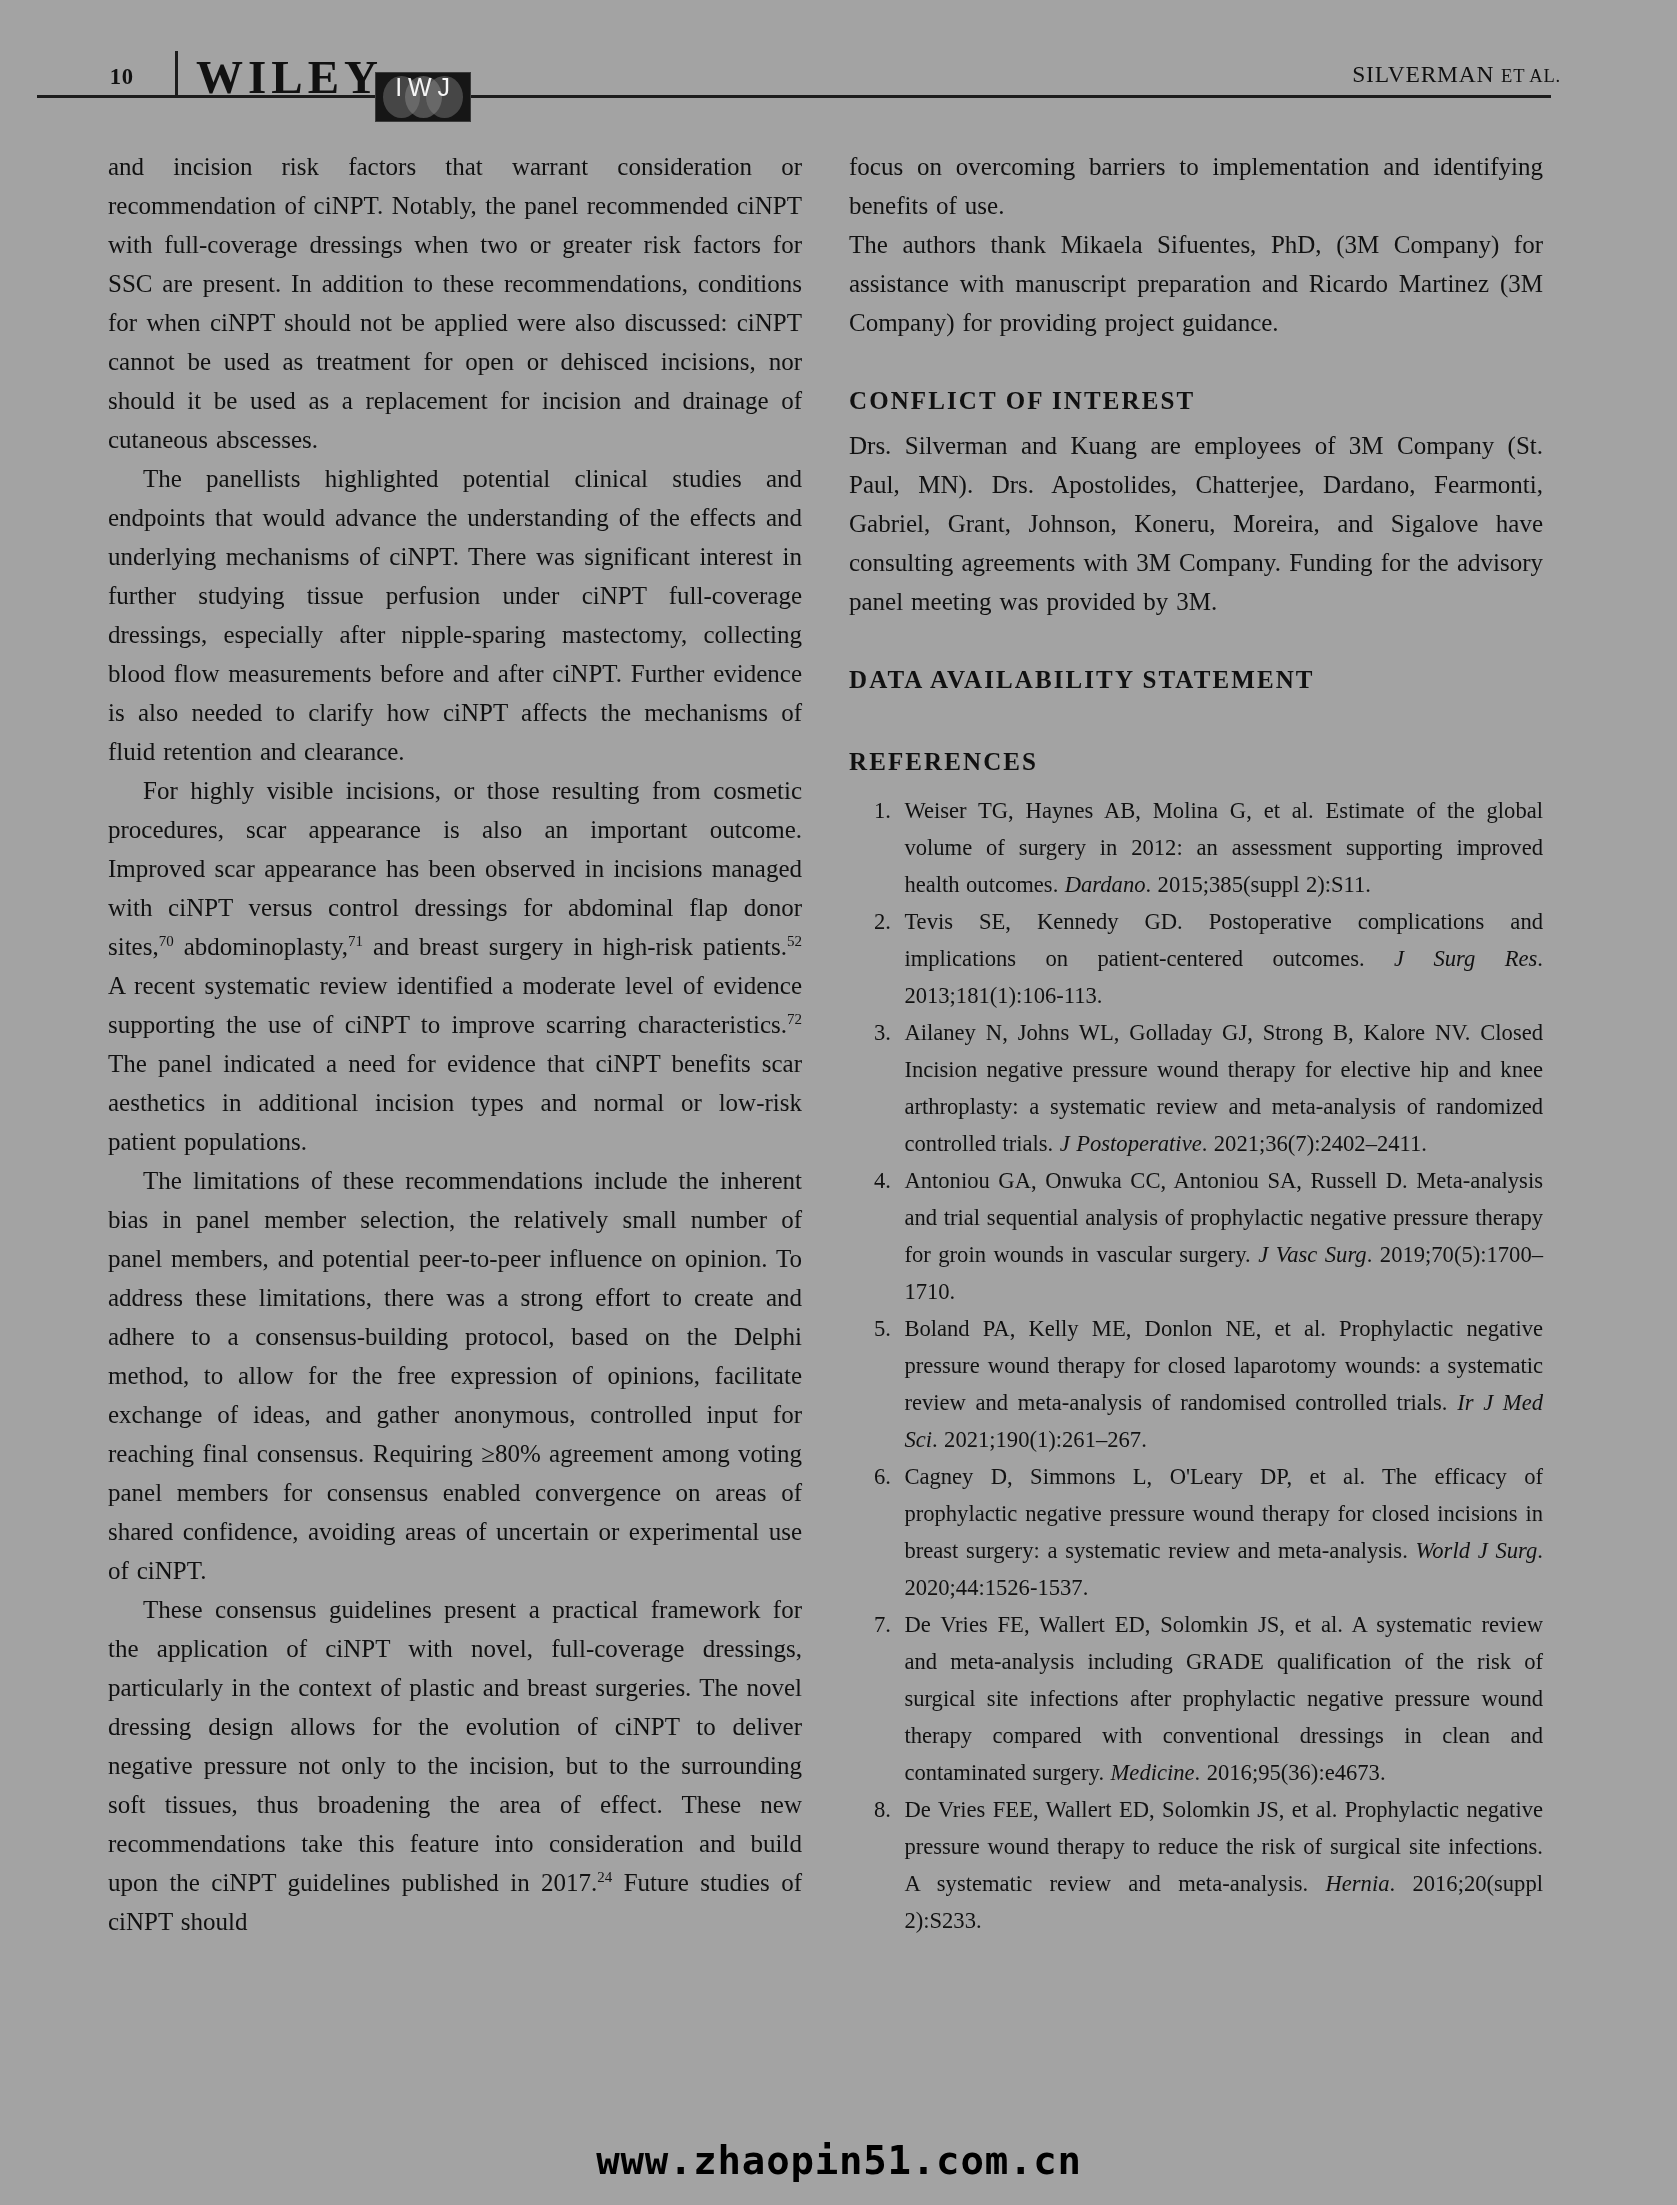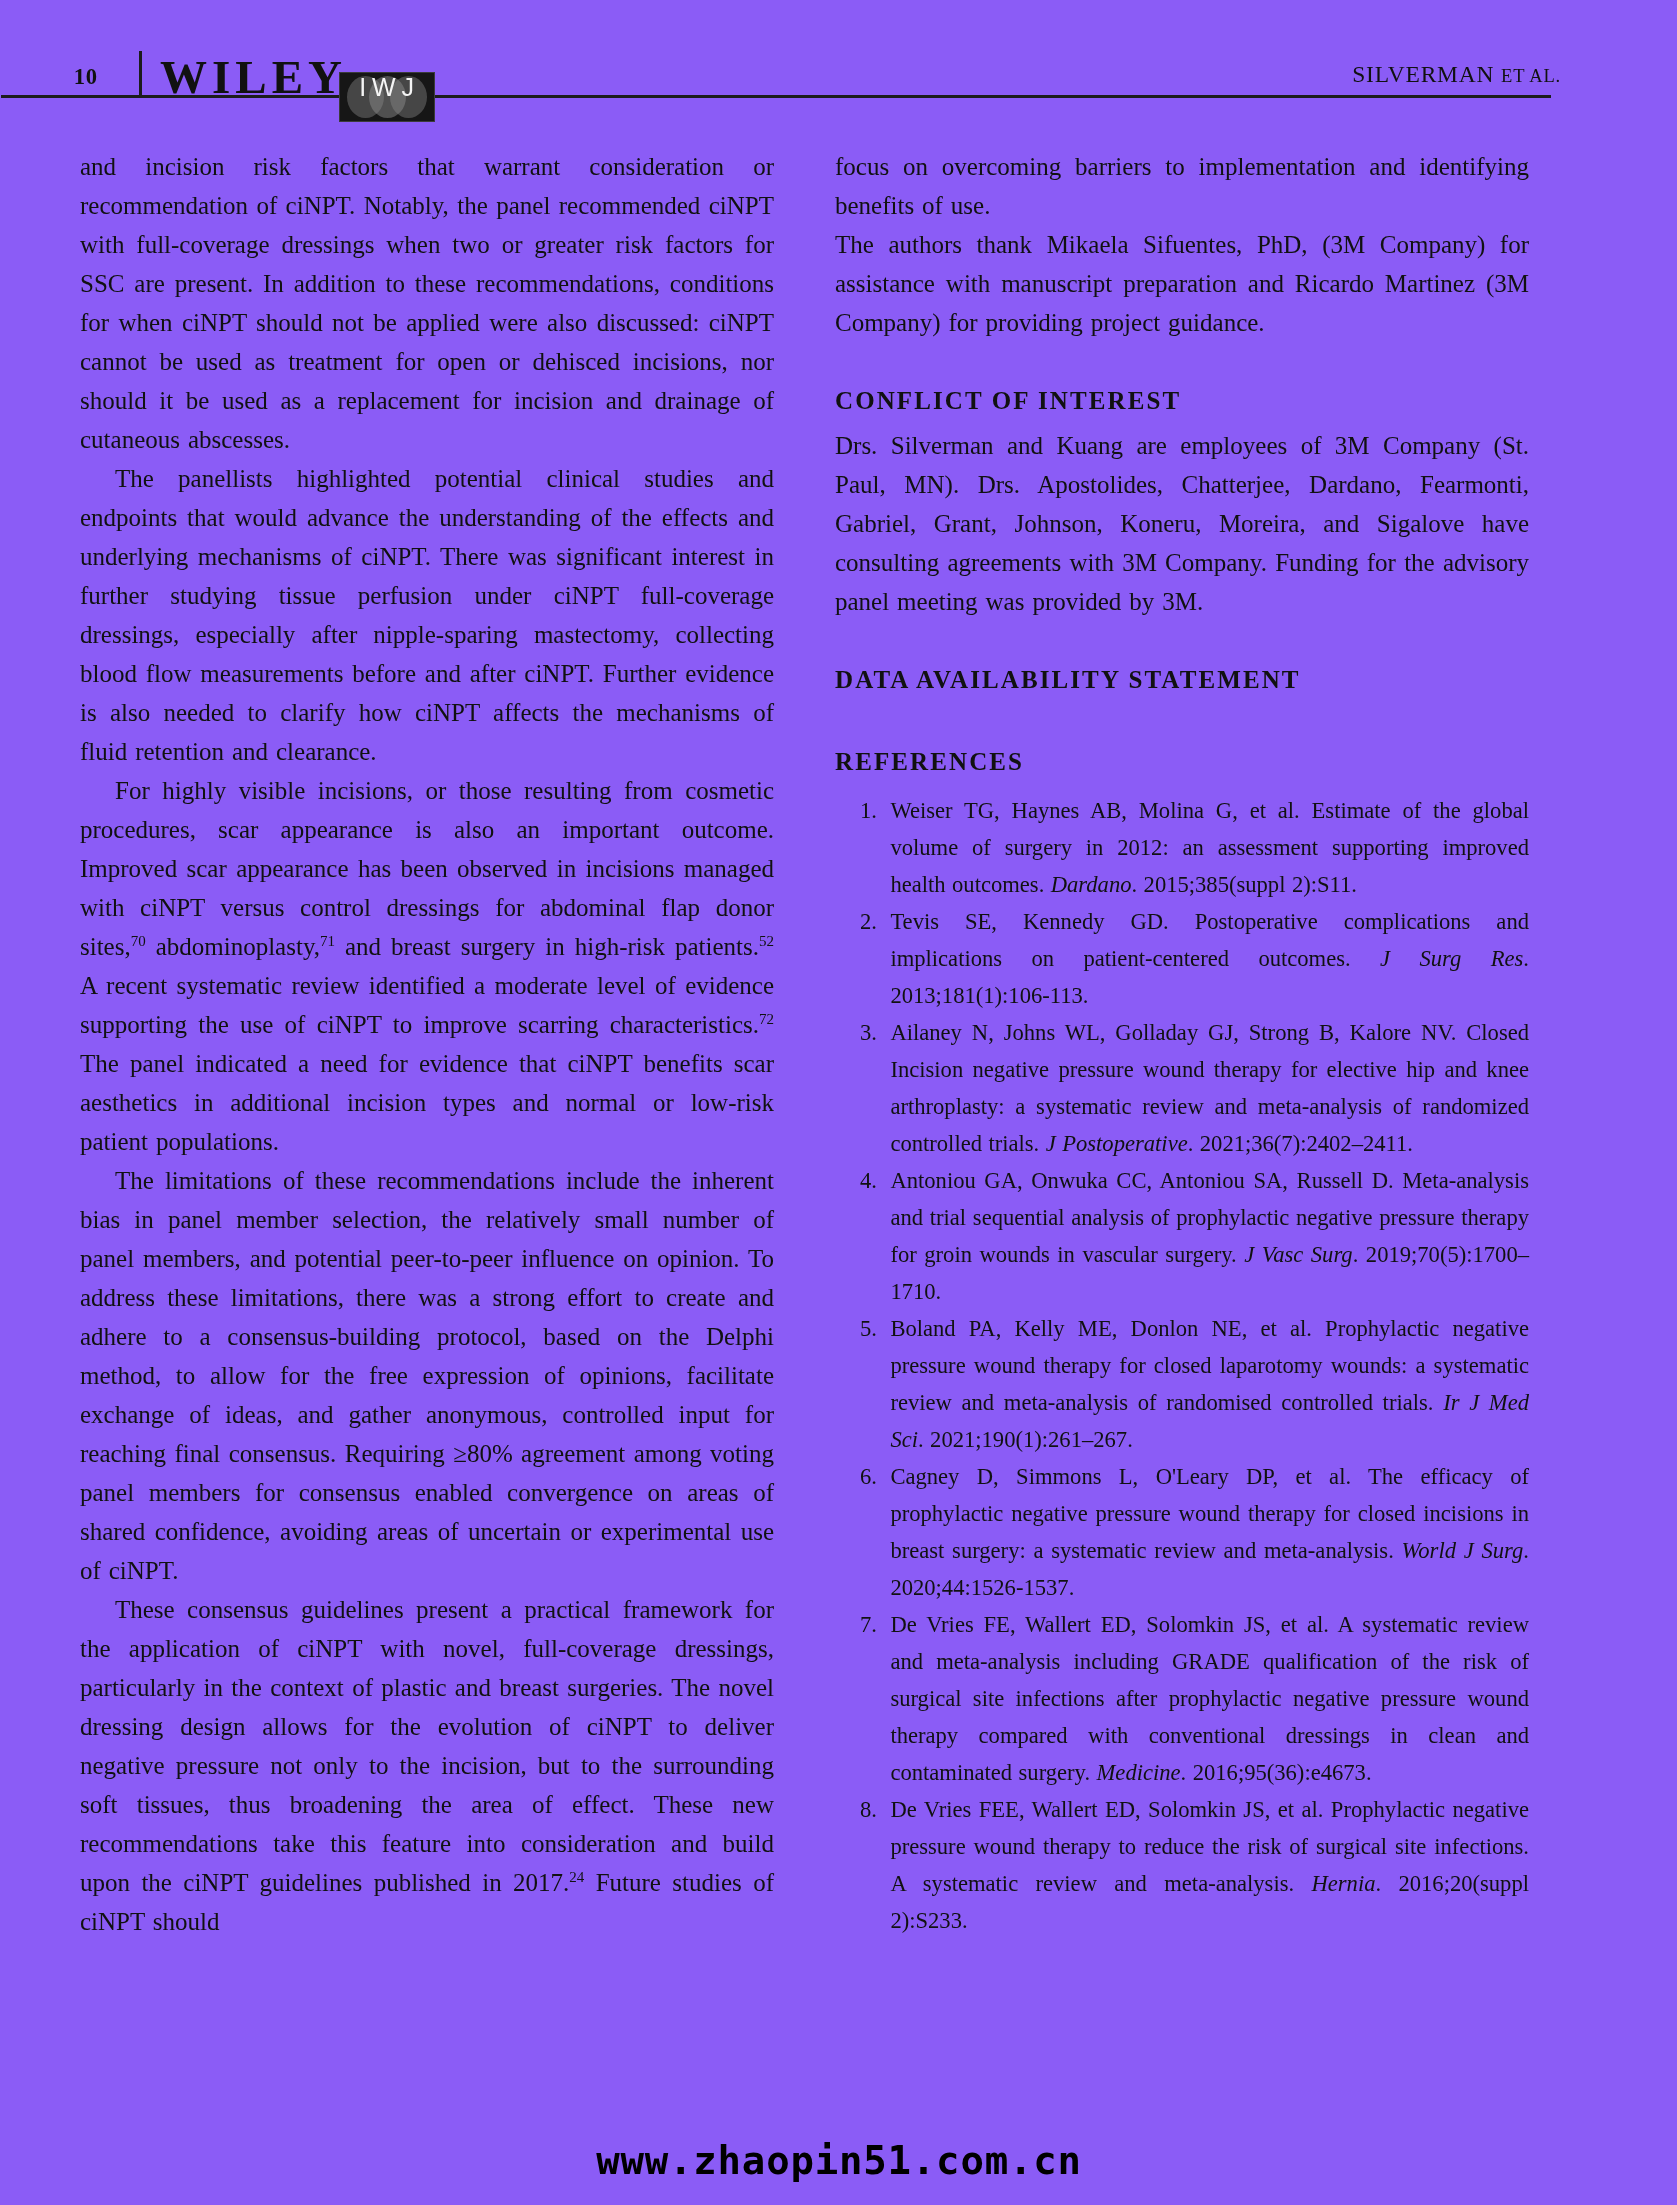--- a/index.html
+++ b/index.html
@@ -1,21 +1,21 @@
 <!DOCTYPE html>
 <html lang="en" style="font-size:13.4px"><head>
 <meta charset="utf-8">
 <style>
   html,body{margin:0;padding:0;background:#ffffff;}
   .page{
     position:relative;
     width:1678px;height:2205px;
     box-sizing:border-box;
-    padding:46px 117px 0 72px;
-    background:#8b5cf6;
+    padding:46px 117px 0 108px;
+    background:#a3a3a3;
     color:#111;
     font-family:"Liberation Serif","DejaVu Serif",serif;
   }
   
   header{position:relative;height:52px;}
   .rule{position:absolute;left:-71px;right:10px;bottom:0;height:3.4px;background:#1c1c1c;}
   .pagenum{position:absolute;left:1.7px;bottom:8.4px;font-size:22.6px;font-weight:bold;letter-spacing:0.8px;}
   .tick{position:absolute;left:67px;bottom:0;width:2.5px;height:47px;background:#1c1c1c;}
   .wiley{
     position:absolute;left:88px;bottom:-2.5px;
@@ -31,21 +31,21 @@
   .oval{position:absolute;top:3.4px;width:37px;height:42px;border-radius:50%;background:#8a8a8a;opacity:.42;}
   .o1{left:6.7px;} .o2{left:28.5px;opacity:.5;} .o3{left:50px;}
   .iwj-text{
     position:relative;color:#f5f5f5;
     font-family:"Liberation Sans","DejaVu Sans",sans-serif;
     font-size:25px;font-weight:300;letter-spacing:5.9px;margin-left:5px;
   }
   .running-head{position:absolute;right:0;bottom:10px;font-size:23.5px;letter-spacing:0.8px;white-space:nowrap;}
   .running-head .etal{font-size:18.5px;letter-spacing:0.8px;}
   
-  .columns{display:flex;gap:61px;margin-top:49px;margin-left:8px;}
+  .columns{display:flex;gap:47px;margin-top:49px;}
   .col{width:694px;box-sizing:border-box;}
   .body-para{
     margin:0;font-size:25px;line-height:39px;
     text-align:justify;word-spacing:1.7px;
   }
   .body-para.indent{text-indent:35px;}
   sup{font-size:0.60em;line-height:0;vertical-align:super;letter-spacing:0;}
   .section-heading{
     margin:44px 0 10px 0;
     font-size:25px;font-weight:bold;letter-spacing:2.1px;

